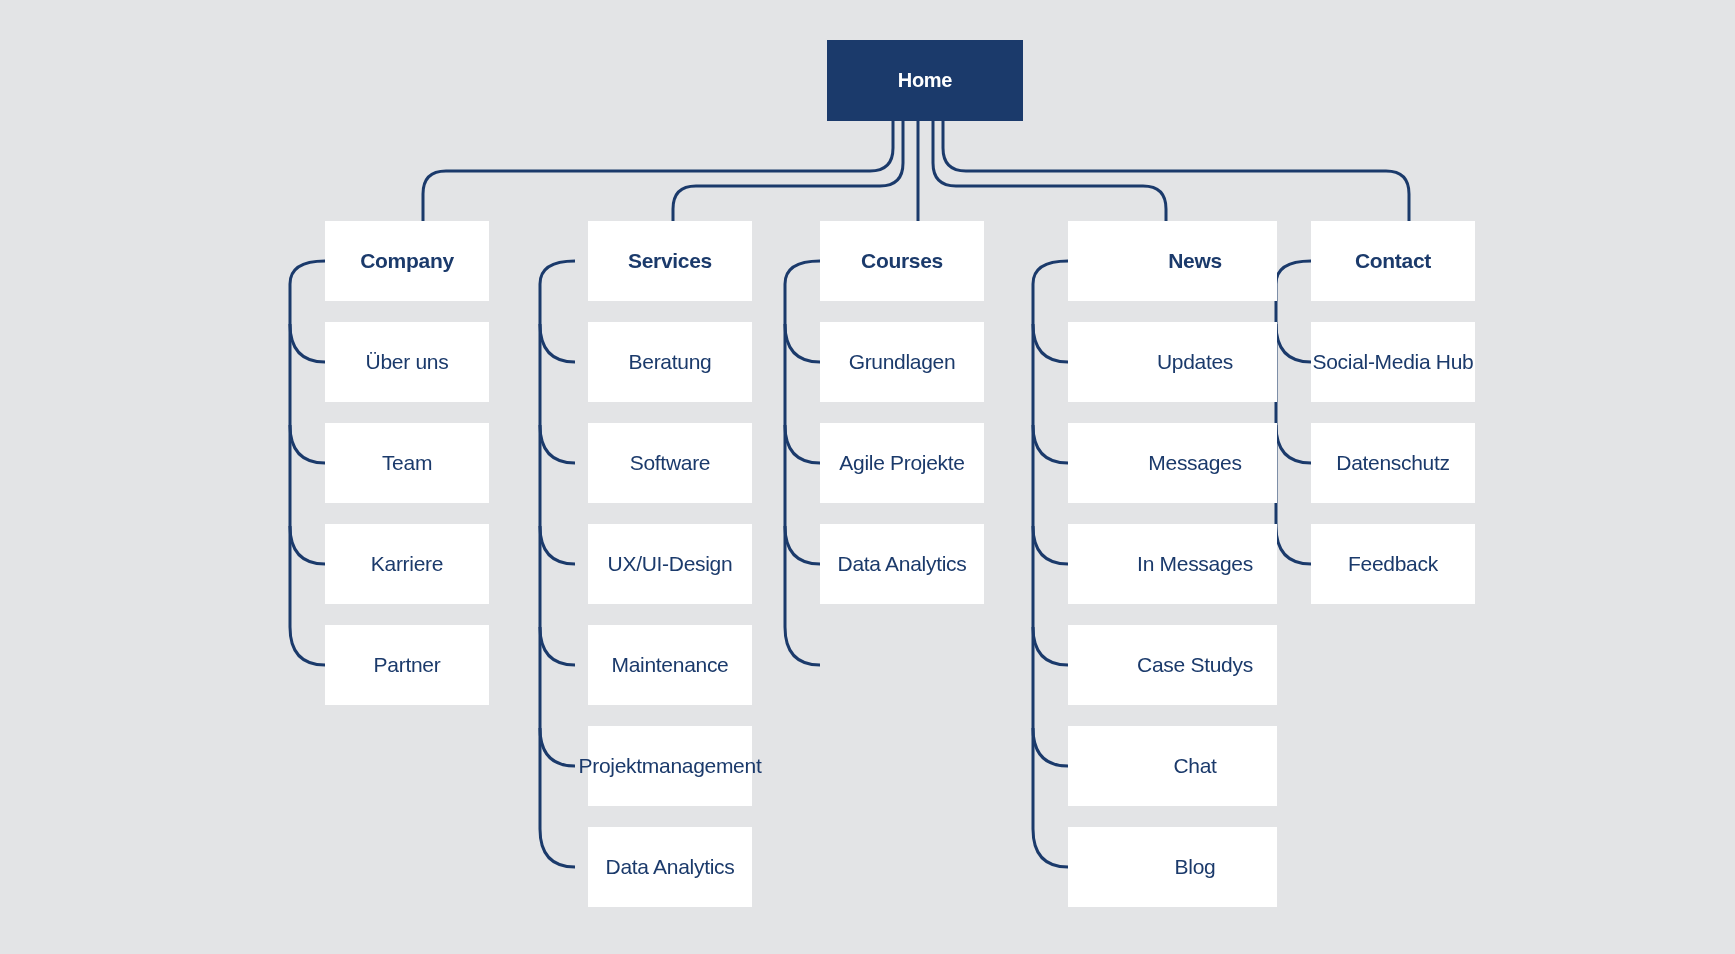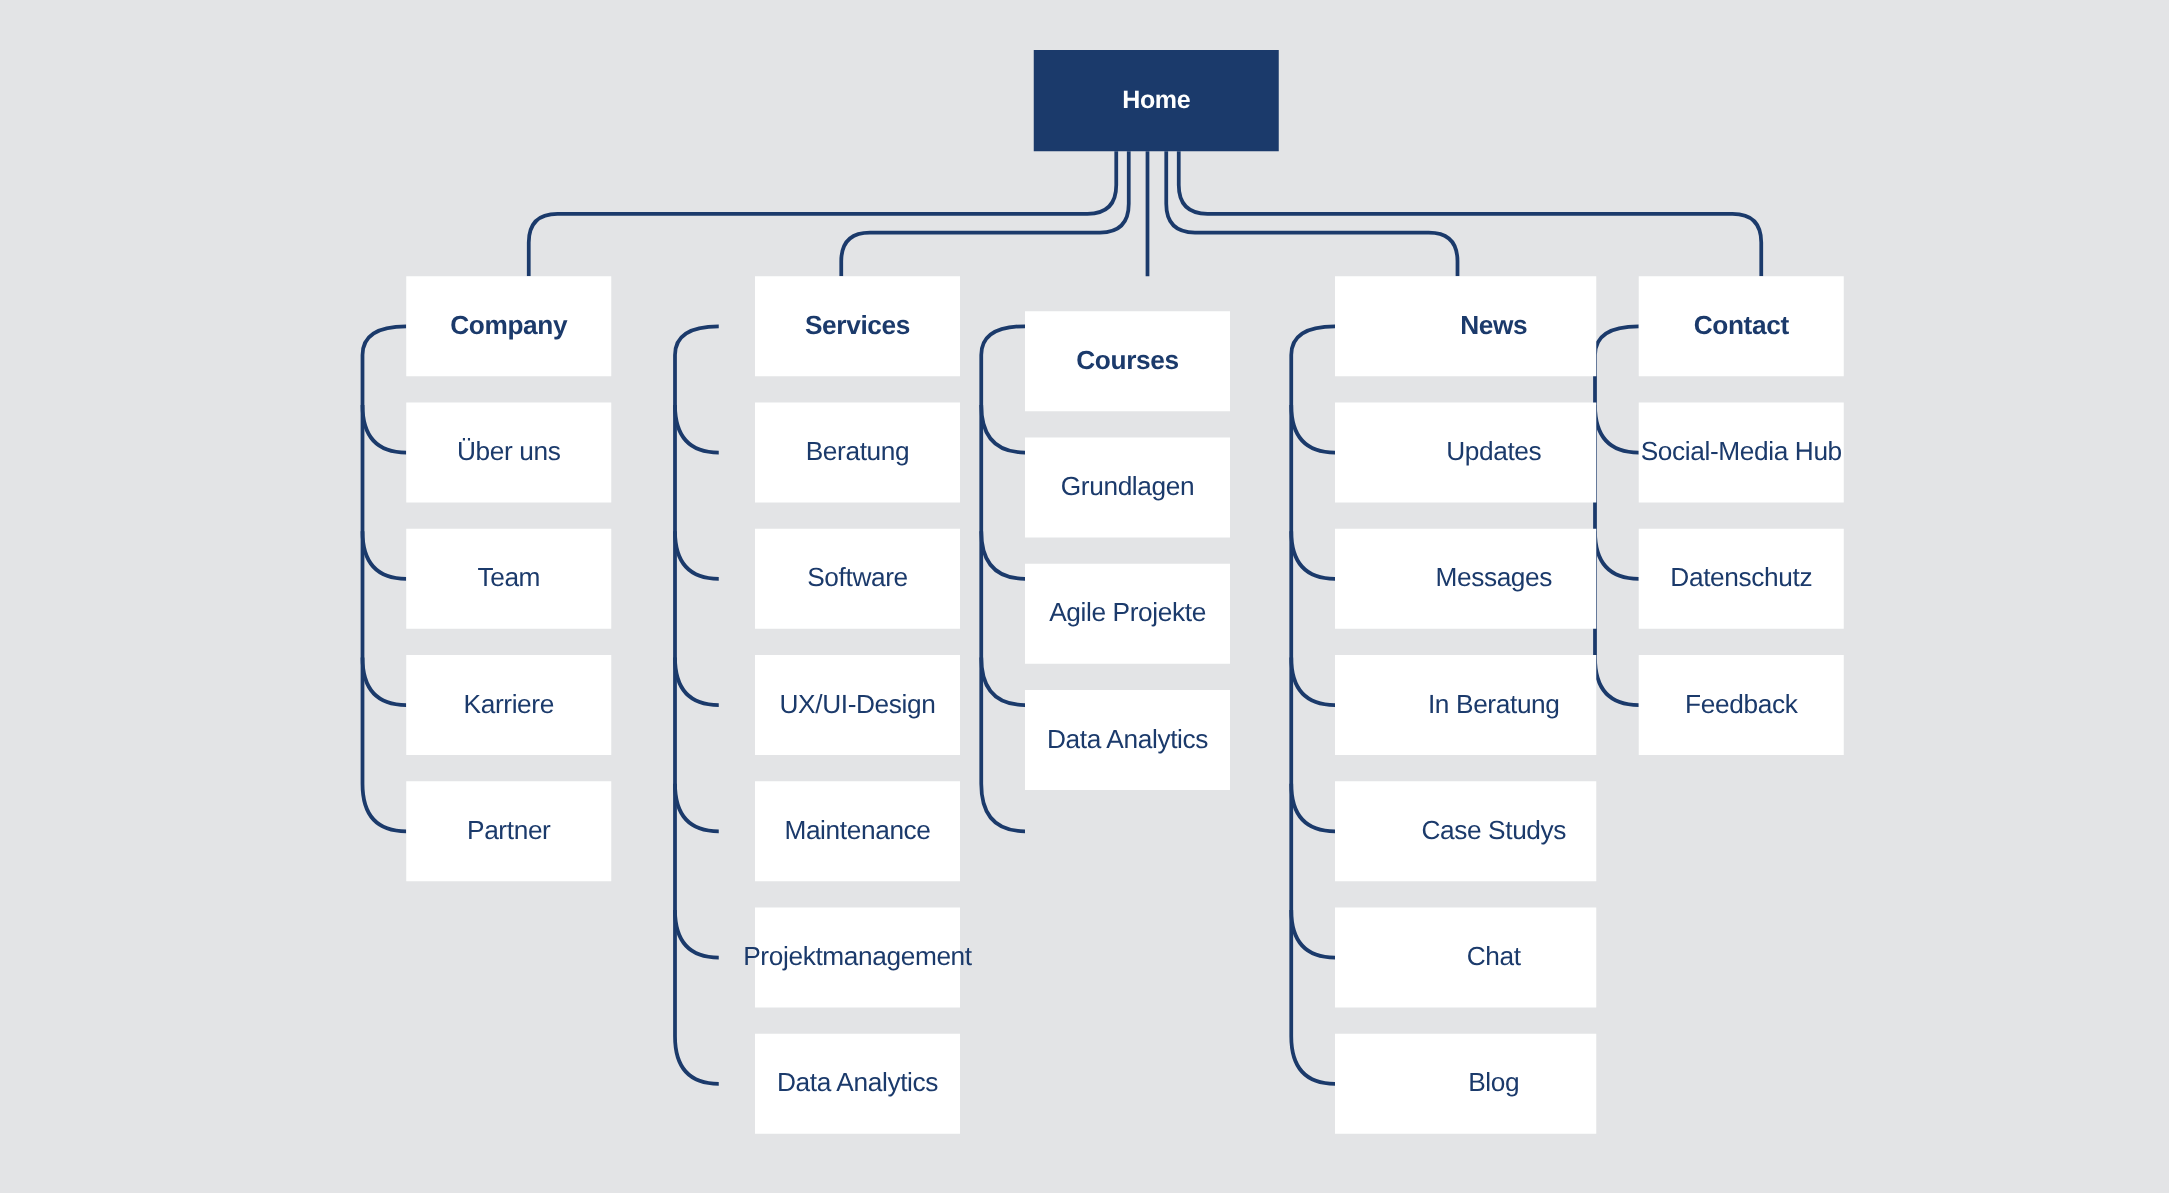--- a/index.html
+++ b/index.html
@@ -39,21 +39,21 @@
   .node.header { font-weight: bold; }
   .node.root {
     background: #1b3a6b;
     color: #ffffff;
     font-weight: bold;
     width: 196px; height: 81px;
     font-size: 20px;
     text-align: center;
   }
   
-  .col0 { left: 325px; } .col1 { left: 604px; } .col2 { left: 820px; margin-top: 28px; }
+  .col0 { left: 325px; } .col1 { left: 588px; } .col2 { left: 820px; }
   .col3 { left: 1068px; padding-left: 45px; } .col4 { left: 1311px; }
   
   .rowH { top: 221px; }
   .row0 { top: 322px; } .row1 { top: 423px; } .row2 { top: 524px; }
   .row3 { top: 625px; } .row4 { top: 726px; } .row5 { top: 827px; }
 </style>
 </head>
 <body>
 
 <div class="canvas">
@@ -112,21 +112,21 @@
   <div class="node col1 row5">Data Analytics</div>
 
   <div class="node header col2 rowH">Courses</div>
   <div class="node col2 row0">Grundlagen</div>
   <div class="node col2 row1">Agile Projekte</div>
   <div class="node col2 row2">Data Analytics</div>
 
   <div class="node header col3 rowH">News</div>
   <div class="node col3 row0">Updates</div>
   <div class="node col3 row1">Messages</div>
-  <div class="node col3 row2">In Beratung</div>
+  <div class="node col3 row2">In Messages</div>
   <div class="node col3 row3">Case Studys</div>
   <div class="node col3 row4">Chat</div>
   <div class="node col3 row5">Blog</div>
 
   <div class="node header col4 rowH">Contact</div>
   <div class="node col4 row0">Social-Media Hub</div>
   <div class="node col4 row1">Datenschutz</div>
   <div class="node col4 row2">Feedback</div>
 
 </div>

